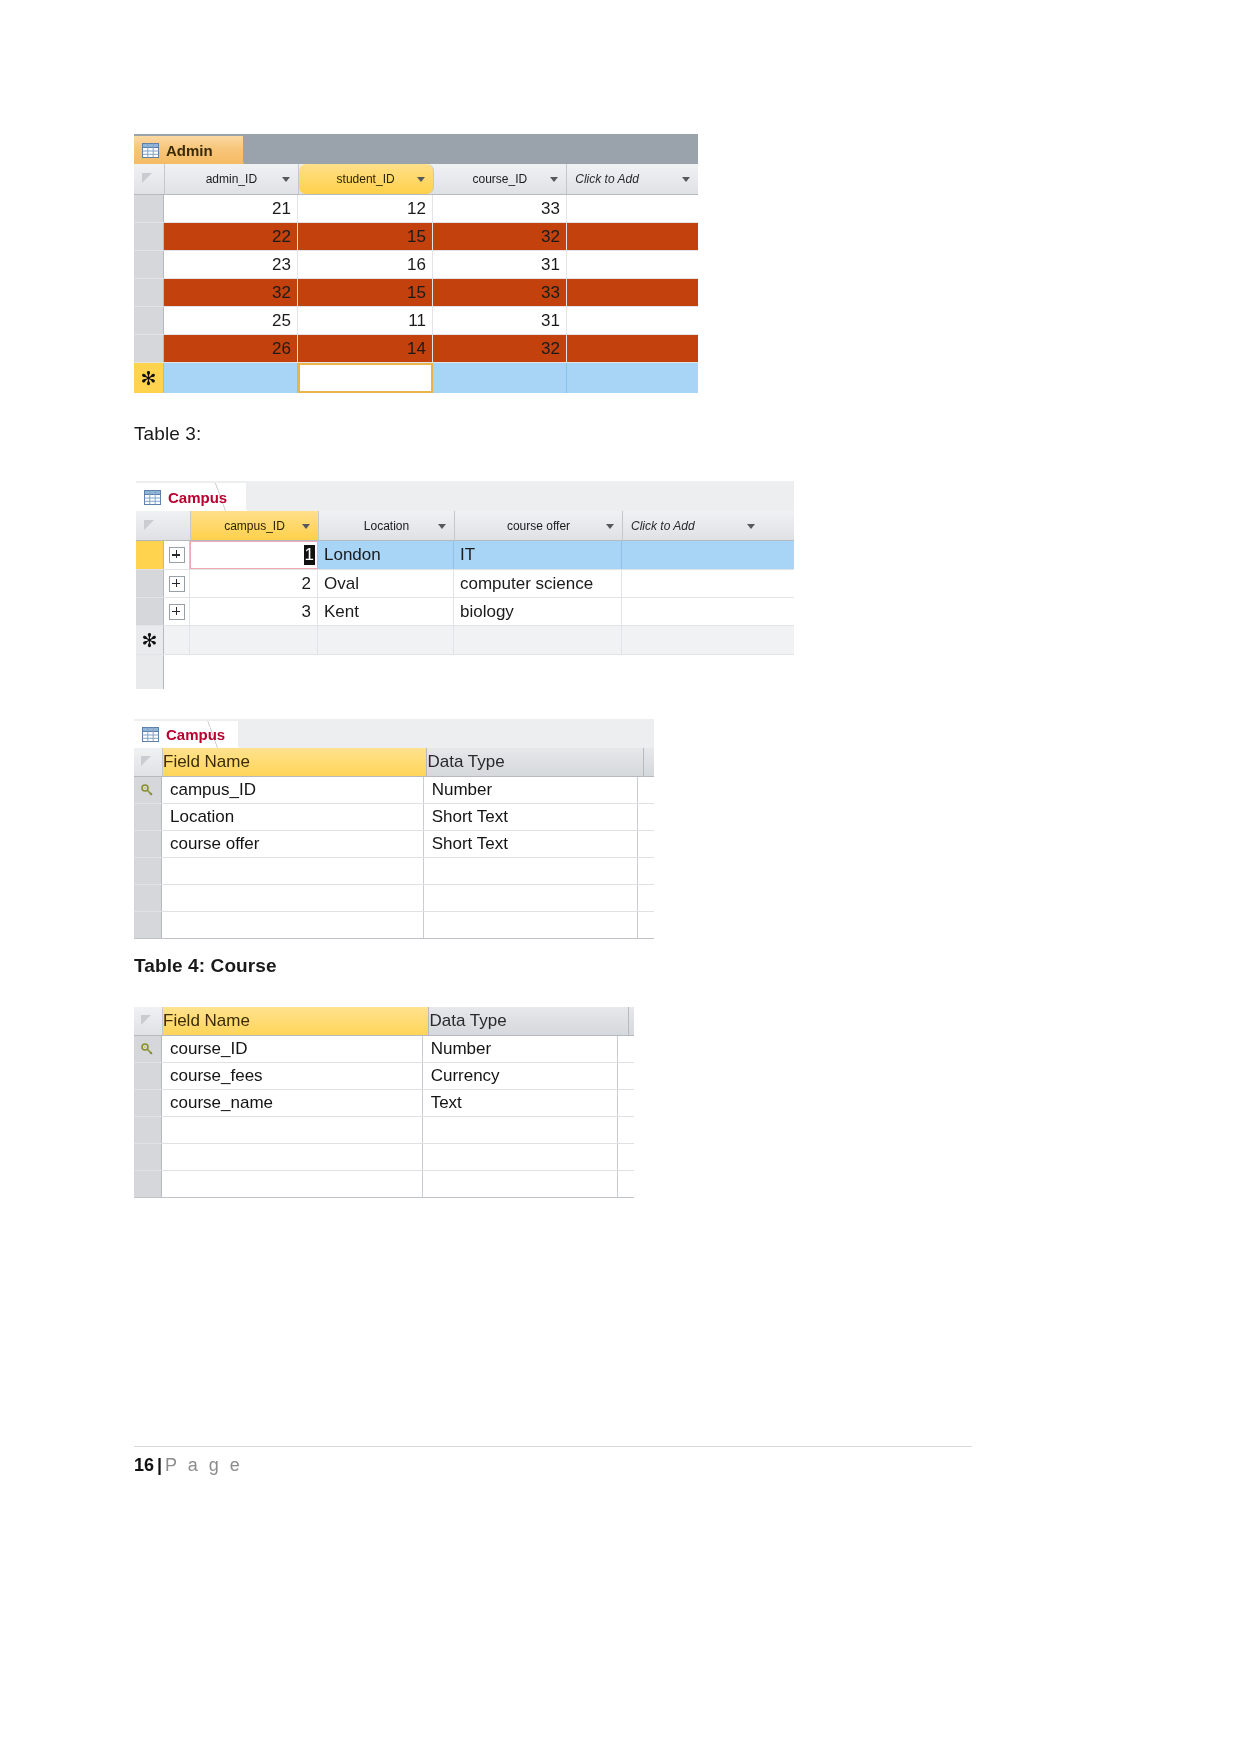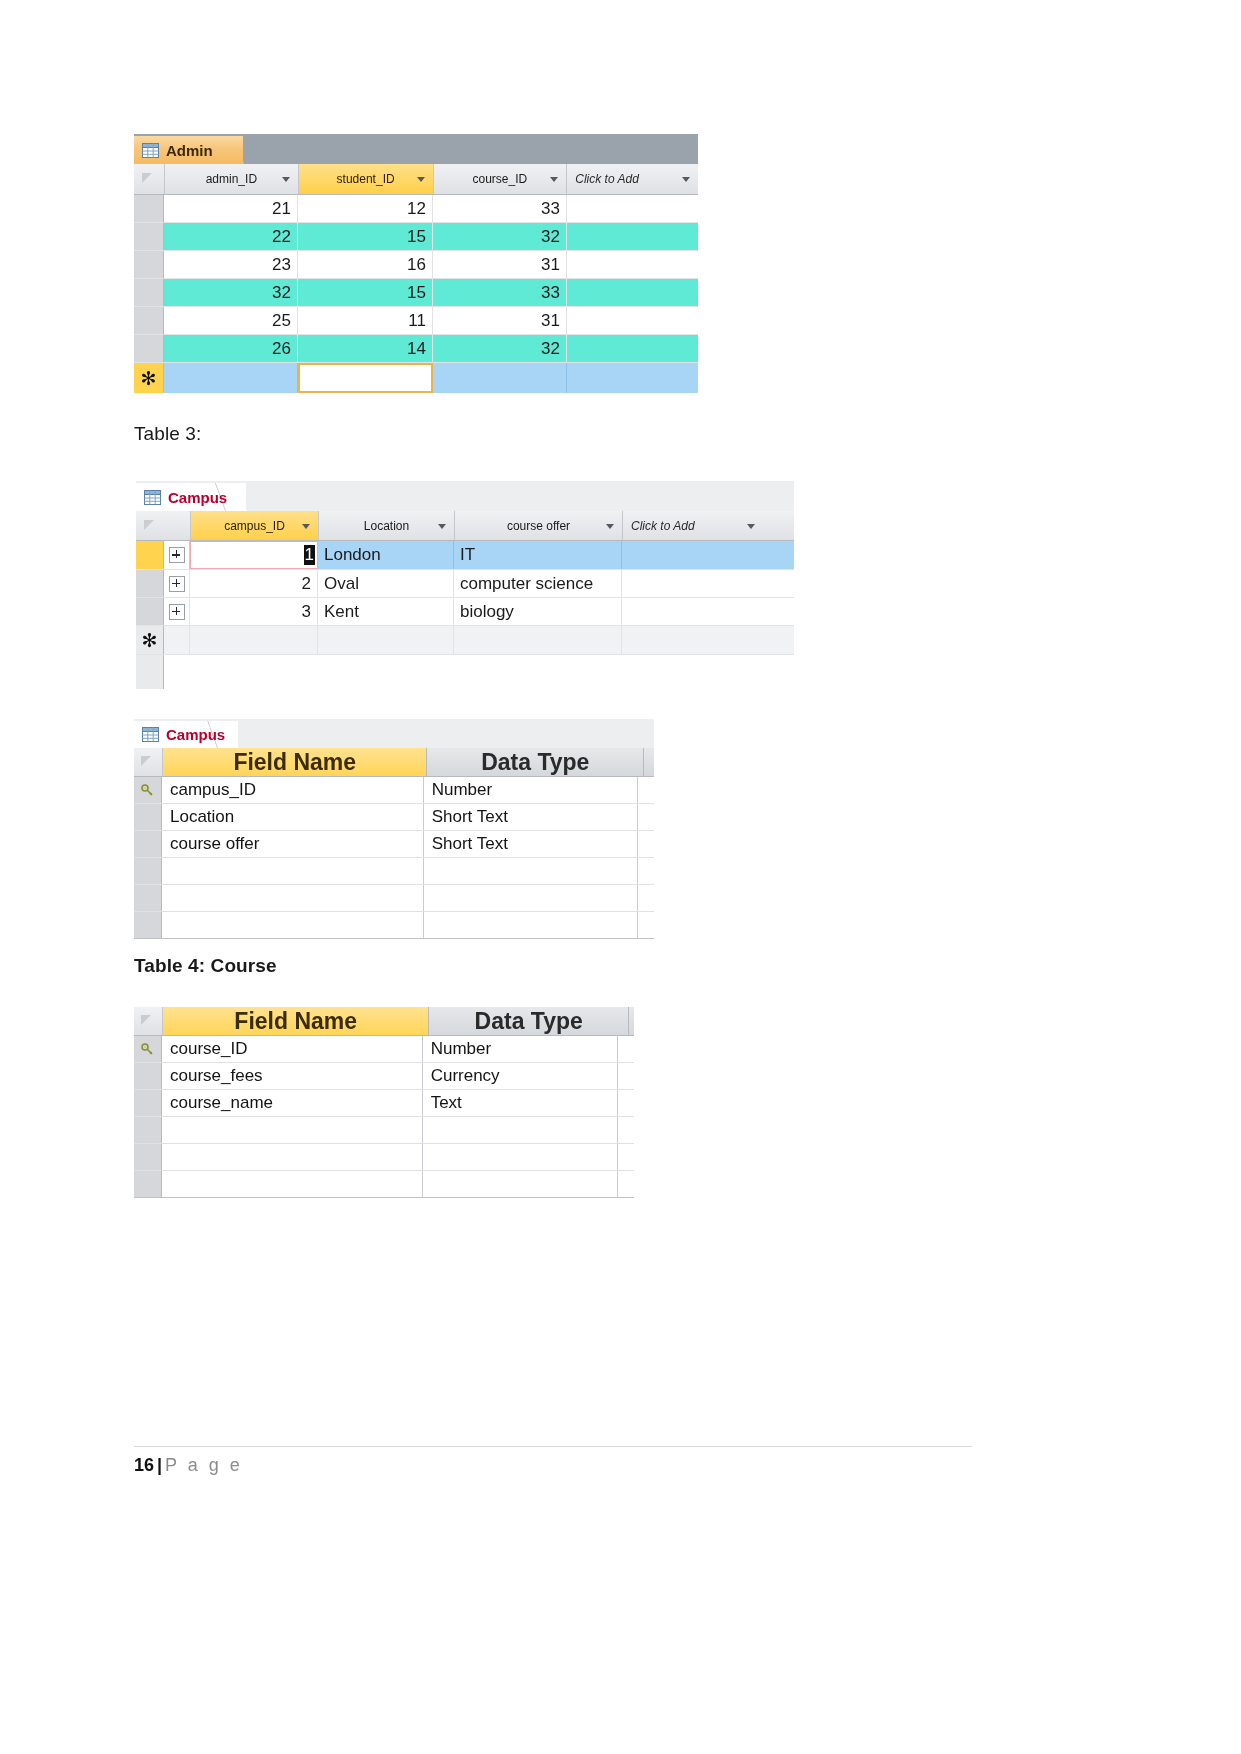--- a/index.html
+++ b/index.html
@@ -139,21 +139,21 @@
     font-style: italic;
     color: #2b2b2b;
   }
 
   .ds-row {
     display: flex;
     height: 28px;
     box-sizing: border-box;
     border-bottom: 1px solid #e1e3e6;
   }
-  .ds-row.alt { background: #5eead4; }
+  .ds-row.alt { background: #c2410c; }
   .ds-row.white { background: #ffffff; }
   .ds-row.selected { background: #a8d4f5; }
   .ds-row.newrec { background: #f1f2f4; }
 
   .ds-rowhead {
     width: 30px;
     flex: 0 0 30px;
     background: #d5d7db;
     border-right: 1px solid #b6b9be;
     box-sizing: border-box;
@@ -236,23 +236,23 @@
     content: "";
     position: absolute;
     left: 7px; top: 8px;
     width: 0; height: 0;
     border-left: 10px solid #c9ccd1;
     border-bottom: 10px solid transparent;
   }
   .dv-col {
     display: flex;
     align-items: center;
-    justify-content: center;
-    font-size: 23px;
-    font-weight: bold;
+    justify-content: flex-start;
+    font-size: 17px;
+    font-weight: normal;
     color: #2a2a2a;
     border-right: 1px solid #b6b9be;
     box-sizing: border-box;
   }
   .dv-col.fieldname {
     background: linear-gradient(to bottom, #ffe28f 0%, #ffd558 100%);
     color: #3a2d06;
   }
   .dv-col.datatype {
     background: linear-gradient(to bottom, #e6e8ea 0%, #d5d8dc 100%);
@@ -324,21 +324,21 @@
       <span class="tab-label">Admin</span>
     </div>
   </div>
 
   <div class="ds-header">
     <div class="sel-corner"></div>
     <div class="ds-col" style="width:134px;">
       <span>admin_ID</span>
       <span class="caret"></span>
     </div>
-    <div class="ds-col active" style="width:135px;">
+    <div class="ds-col active" style="width:135px;border-radius:7px;">
       <span>student_ID</span>
       <span class="caret"></span>
     </div>
     <div class="ds-col" style="width:134px;">
       <span>course_ID</span>
       <span class="caret"></span>
     </div>
     <div class="ds-col clicktoadd" style="width:131px; border-right:none;">
       <span>Click to Add</span>
       <span class="caret"></span>

